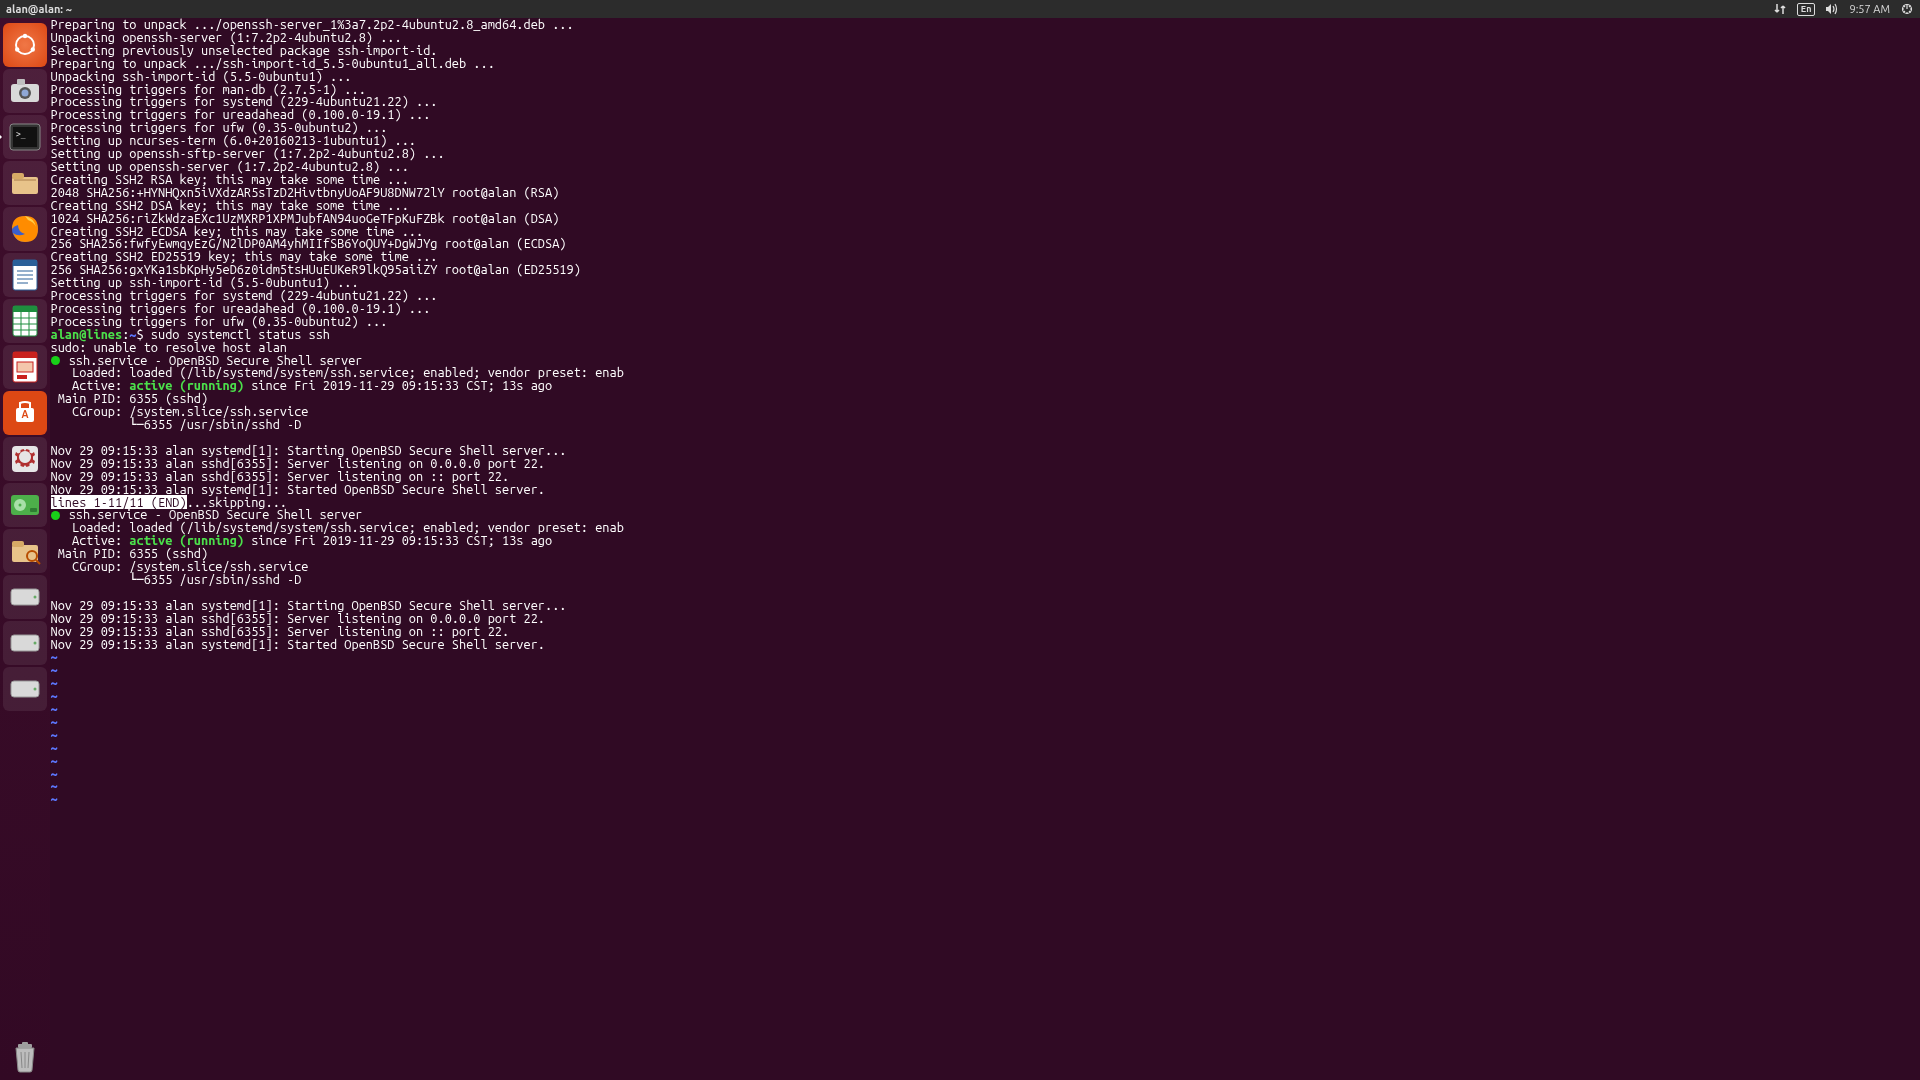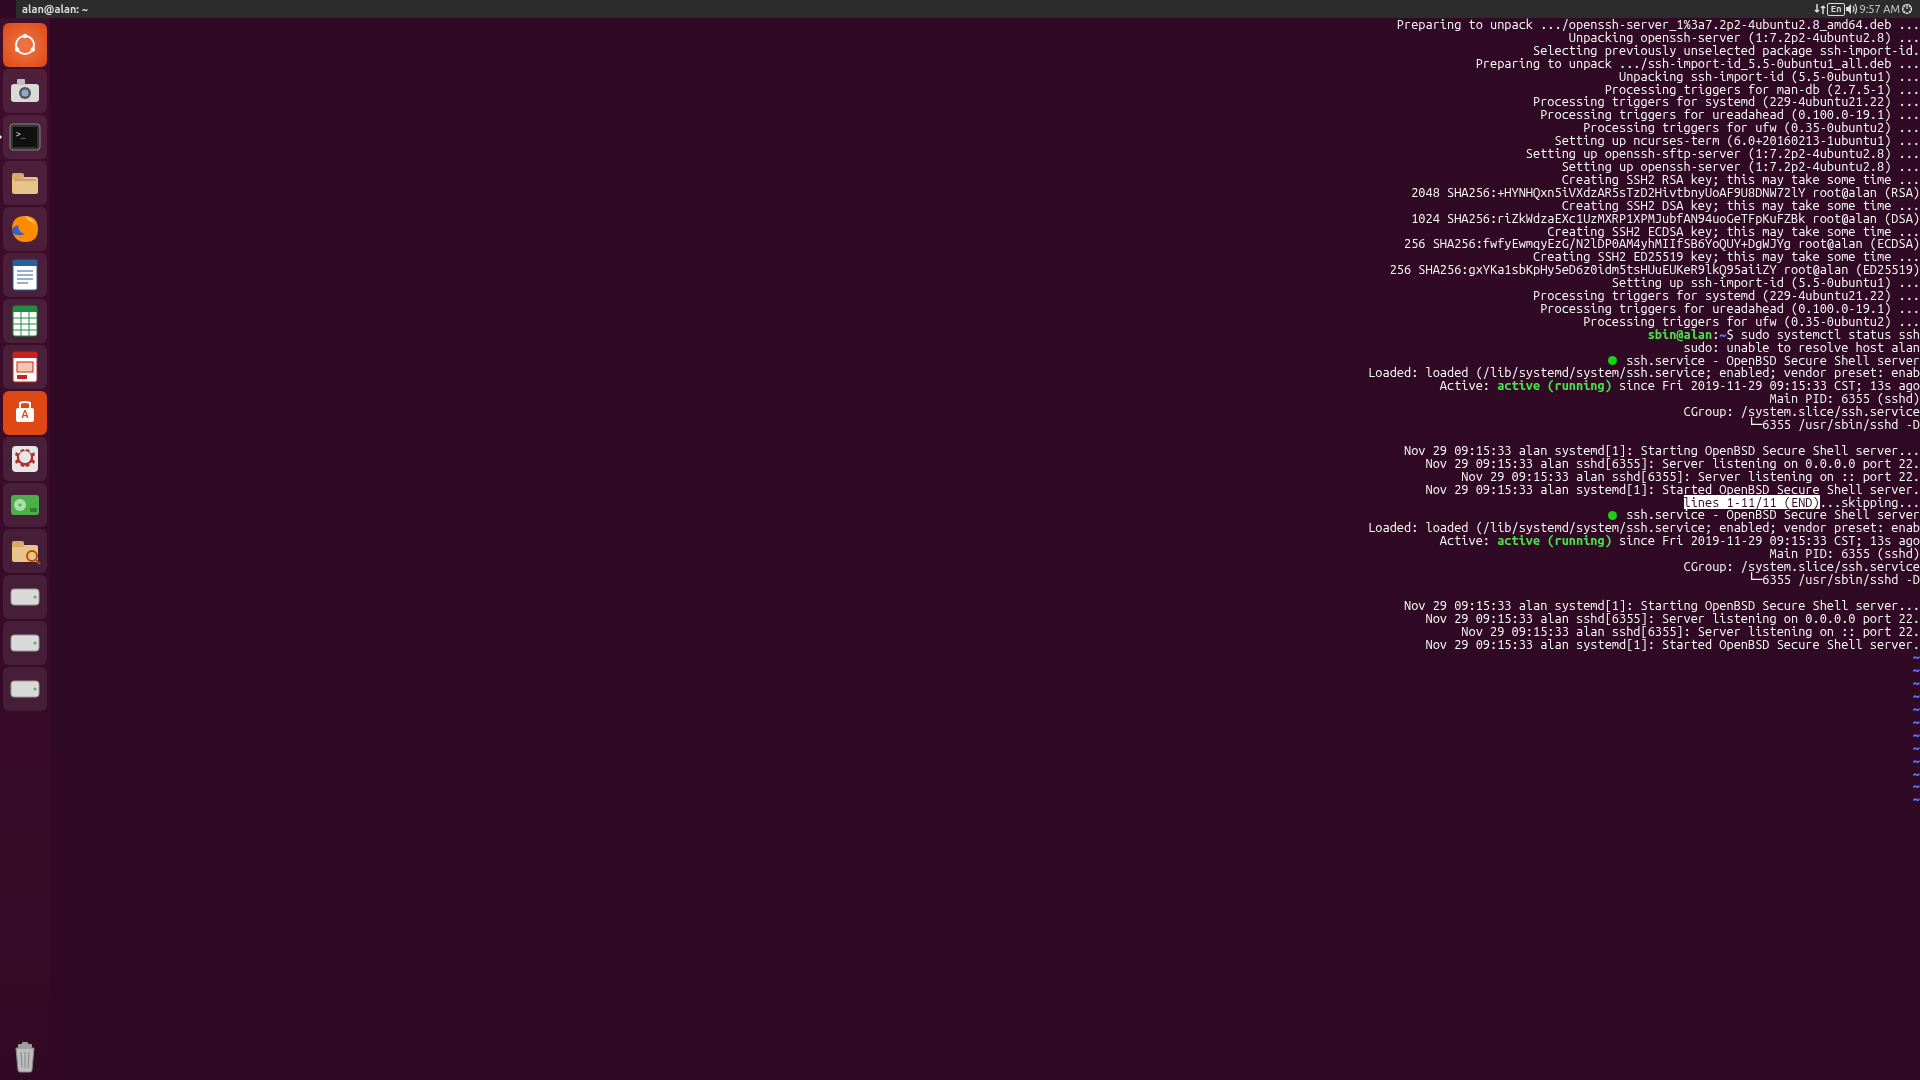--- a/index.html
+++ b/index.html
@@ -1,34 +1,34 @@
 <!DOCTYPE html>
 <html><head>
 <meta charset="utf-8">
 <style>
   html,body{margin:0;padding:0;height:100%;width:100%;overflow:hidden;font-family:"Ubuntu",Arial,sans-serif;}
   body{background:#300a24;color:#fff;}
   
-  .menubar{position:absolute;top:0;left:16px;right:0;height:18px;background:#2c2c2c;color:#dcdcdc;display:flex;align-items:center;padding:0 2px;font-size:11px;}
+  .menubar{position:absolute;top:0;left:0;right:0;height:18px;background:#2c2c2c;color:#dcdcdc;display:flex;align-items:center;padding:0 2px;font-size:11px;}
   .menubar .title{font-weight:bold;padding-left:4px;}
   .menubar .spacer{flex:1}
-  .menubar .indicator{display:flex;align-items:center;padding-right:4px;}
+  .menubar .indicator{display:flex;align-items:center;gap:10px;padding-right:4px;}
   .menubar .ind{display:flex;align-items:center;justify-content:center;color:#dcdcdc;}
   .menubar svg{display:block;fill:#dcdcdc;stroke:#dcdcdc}
   .en-box{border:1px solid #dcdcdc;border-radius:2px;padding:0 3px;font-size:9px;font-weight:bold;line-height:11px;}
   
   .launcher{position:absolute;top:18px;left:0;bottom:0;width:50px;background:linear-gradient(#3f0e2c,#320924);display:flex;flex-direction:column;align-items:center;padding-top:4px;gap:0;}
   .lch{width:44px;height:44px;border-radius:6px;margin:1px 0;display:flex;align-items:center;justify-content:center;position:relative;}
   .lch.app{background:rgba(255,255,255,0.08);}
   .lch svg{display:block}
   .lch.active::before{content:"";position:absolute;left:-5px;top:50%;transform:translateY(-50%);width:0;height:0;border-top:4px solid transparent;border-bottom:4px solid transparent;border-left:4px solid #fff;}
   .launcher .gap{flex:1}
   
   .terminal{position:absolute;top:18px;left:50px;right:0;bottom:0;background:#300a24;}
-  .tcontent{font-family:"Ubuntu Mono","DejaVu Sans Mono",monospace;font-size:12.8px;line-height:12.9px;white-space:pre;color:#ffffff;padding:0 0 0 0.5px;text-align:right;}
+  .tcontent{font-family:"Ubuntu Mono","DejaVu Sans Mono",monospace;font-size:12.8px;line-height:12.9px;white-space:pre;color:#ffffff;padding:0 0 0 0.5px;}
   .c-green{color:#4be04b;font-weight:bold;}
   .c-blue{color:#5c78ff;font-weight:bold;}
   .inv{background:#fff;color:#300a24;margin-top:20px;}
   .dot{display:inline-block;width:9px;height:9px;border-radius:50%;background:#18d018;vertical-align:middle;margin-right:2px;margin-top:-2px;}
   .tilde{color:#5c78ff;font-weight:bold;}
 </style>
 </head>
 <body>
 
 <div class="menubar">
@@ -203,21 +203,21 @@
 Creating SSH2 DSA key; this may take some time ...
 1024 SHA256:riZkWdzaEXc1UzMXRP1XPMJubfAN94uoGeTFpKuFZBk root@alan (DSA)
 Creating SSH2 ECDSA key; this may take some time ...
 256 SHA256:fwfyEwmqyEzG/N2lDP0AM4yhMIIfSB6YoQUY+DgWJYg root@alan (ECDSA)
 Creating SSH2 ED25519 key; this may take some time ...
 256 SHA256:gxYKa1sbKpHy5eD6z0idm5tsHUuEUKeR9lkQ95aiiZY root@alan (ED25519)
 Setting up ssh-import-id (5.5-0ubuntu1) ...
 Processing triggers for systemd (229-4ubuntu21.22) ...
 Processing triggers for ureadahead (0.100.0-19.1) ...
 Processing triggers for ufw (0.35-0ubuntu2) ...
-<span class="c-green">sbin@alan</span>:<span class="c-blue">~</span>$ sudo systemctl status ssh
+<span class="c-green">alan@lines</span>:<span class="c-blue">~</span>$ sudo systemctl status ssh
 sudo: unable to resolve host alan
 <span class="dot"></span> ssh.service - OpenBSD Secure Shell server
    Loaded: loaded (/lib/systemd/system/ssh.service; enabled; vendor preset: enab
    Active: <span class="c-green">active (running)</span> since Fri 2019-11-29 09:15:33 CST; 13s ago
  Main PID: 6355 (sshd)
    CGroup: /system.slice/ssh.service
            └─6355 /usr/sbin/sshd -D
 
 Nov 29 09:15:33 alan systemd[1]: Starting OpenBSD Secure Shell server...
 Nov 29 09:15:33 alan sshd[6355]: Server listening on 0.0.0.0 port 22.

